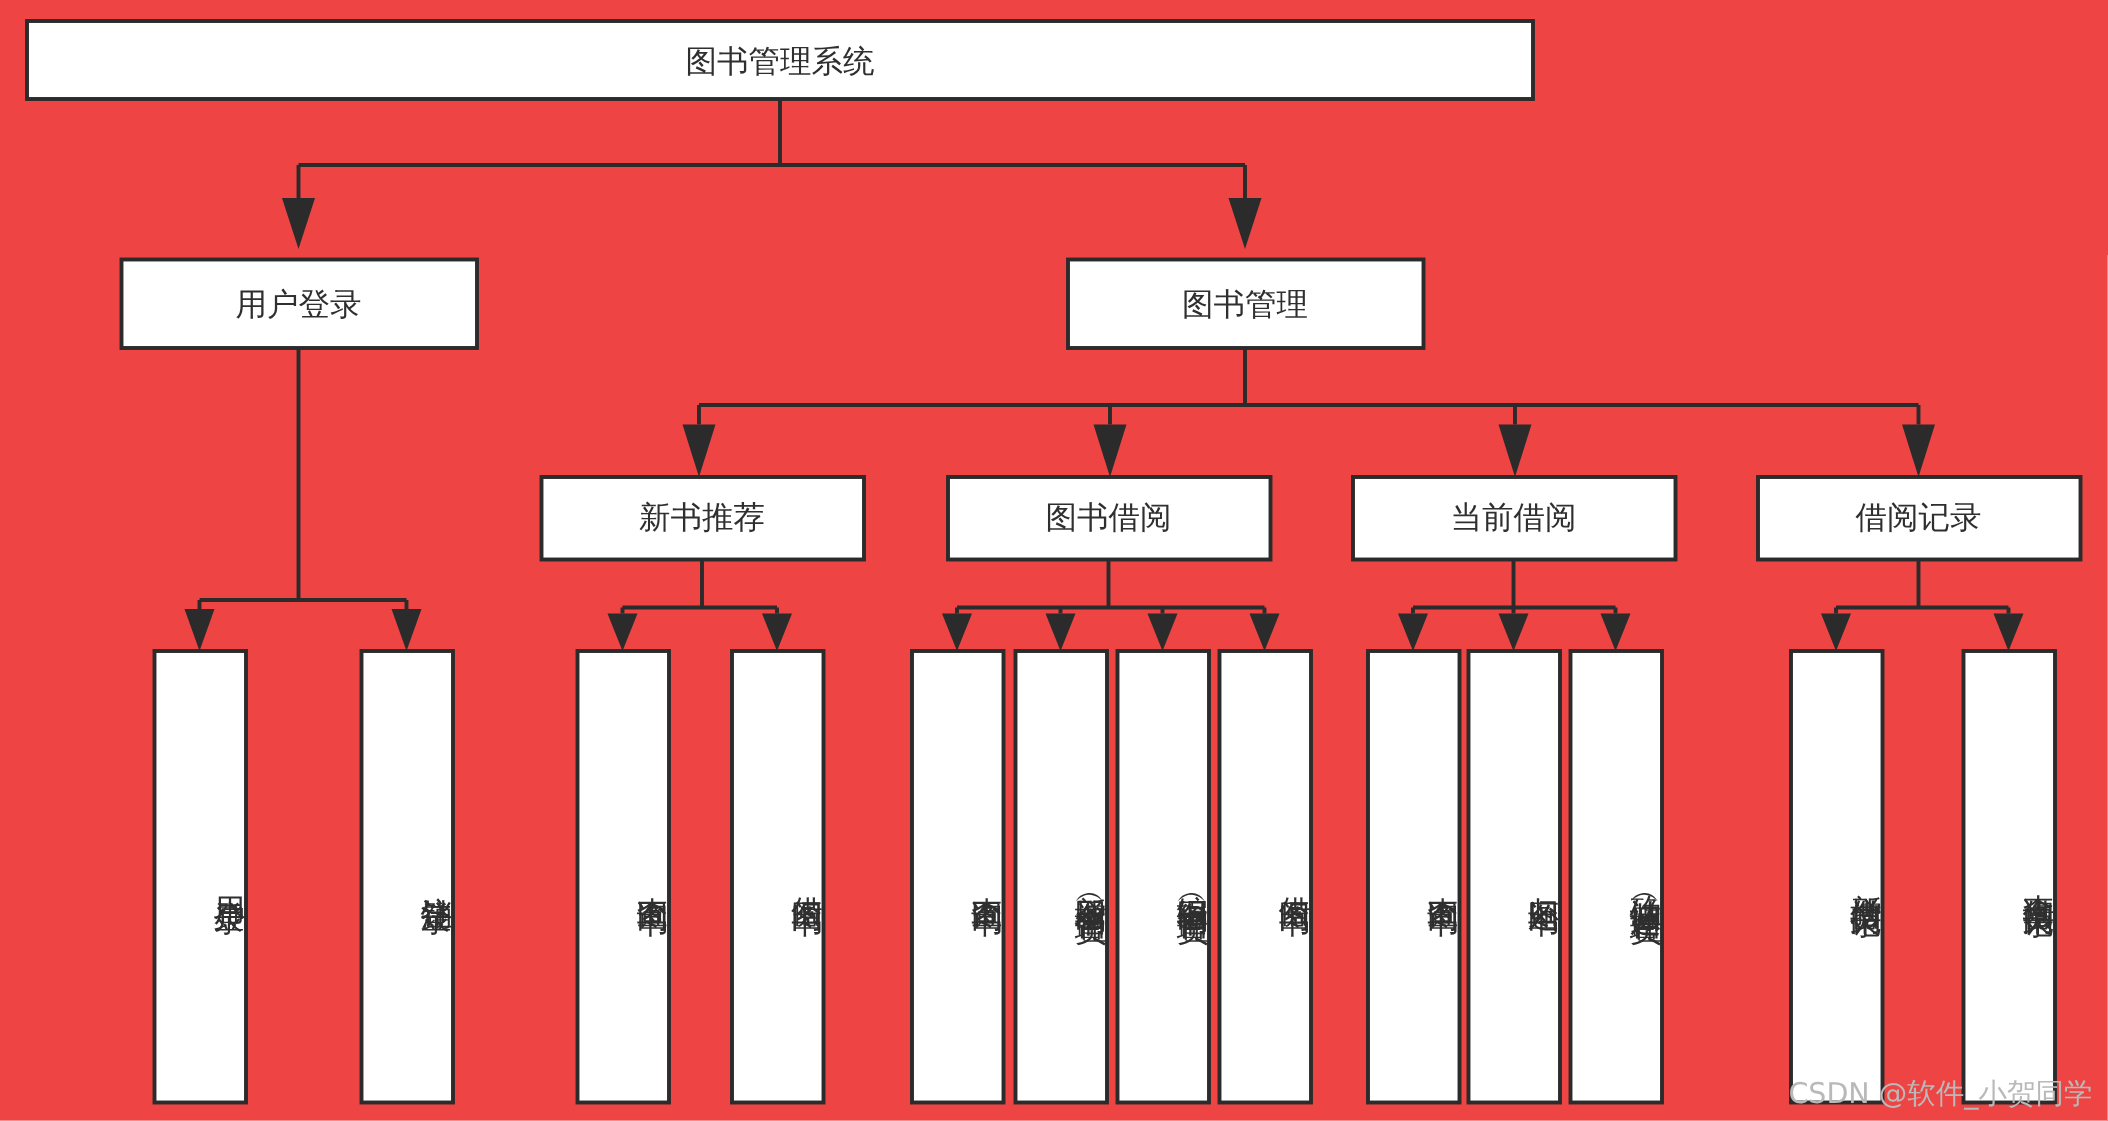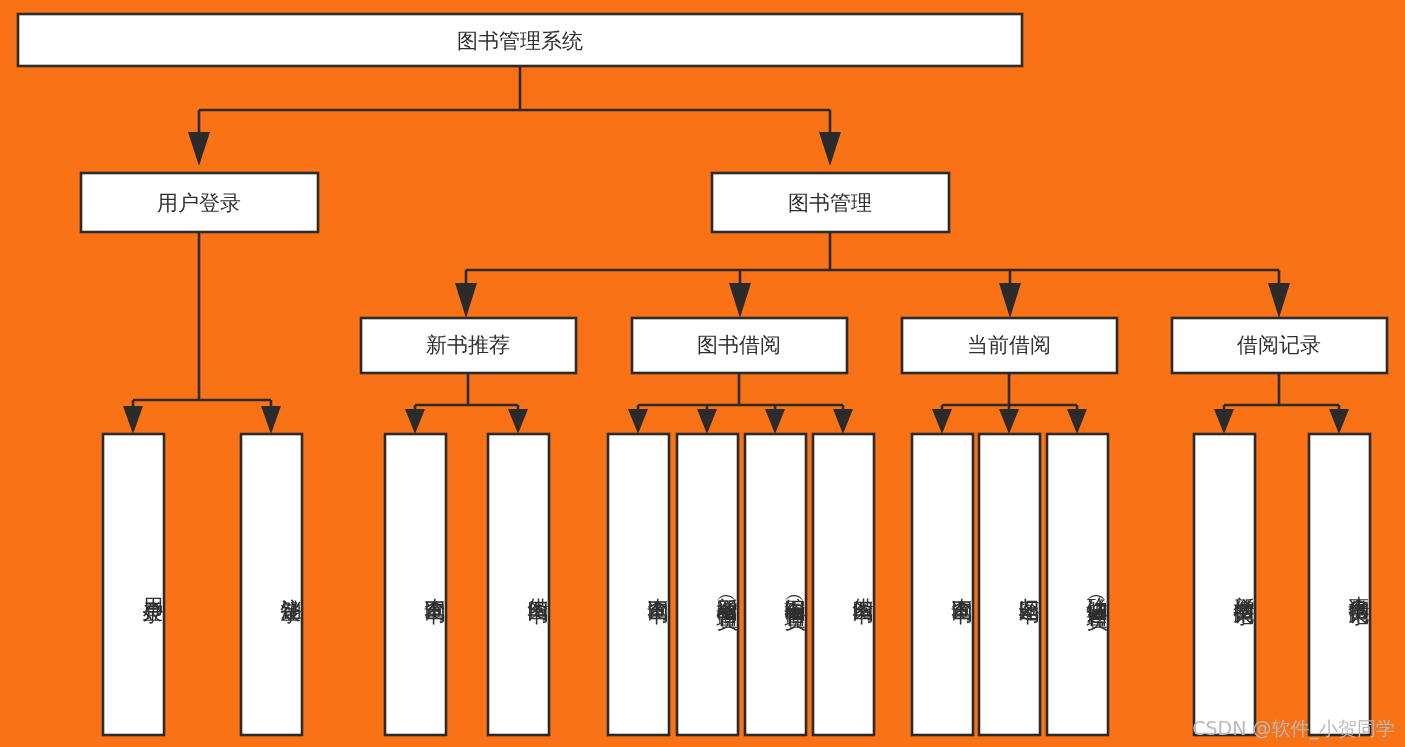--- a/index.html
+++ b/index.html
@@ -11,21 +11,21 @@
   body {
     width: 1405px;
     height: 747px;
     font-family: "DejaVu Sans", "Liberation Sans", sans-serif;
     overflow: hidden;
   }
   #diagram-root {
     position: relative;
     width: 1405px;
     height: 747px;
-    background: #f97316;
+    background: #ef4444;
   }
   svg.diagram {
     display: block;
     width: 1405px;
     height: 747px;
   }
   .node-rect {
     fill: #ffffff;
     stroke: #2b2b2b;
     stroke-width: 2.6;

